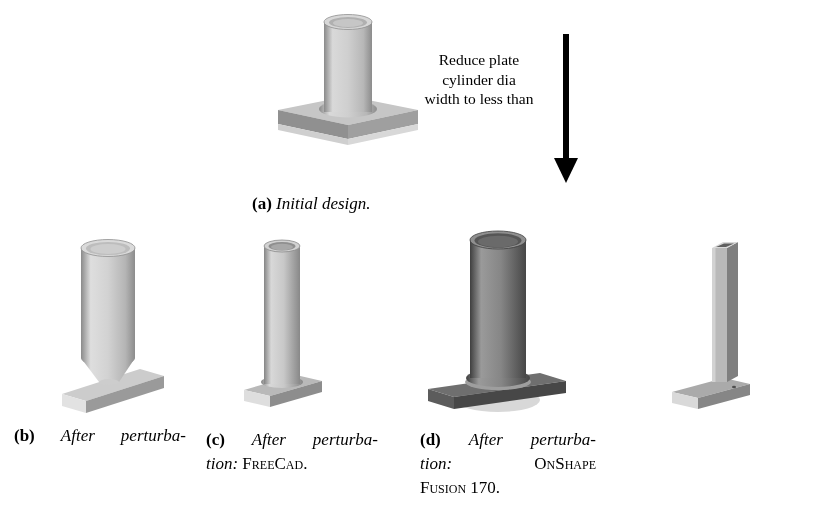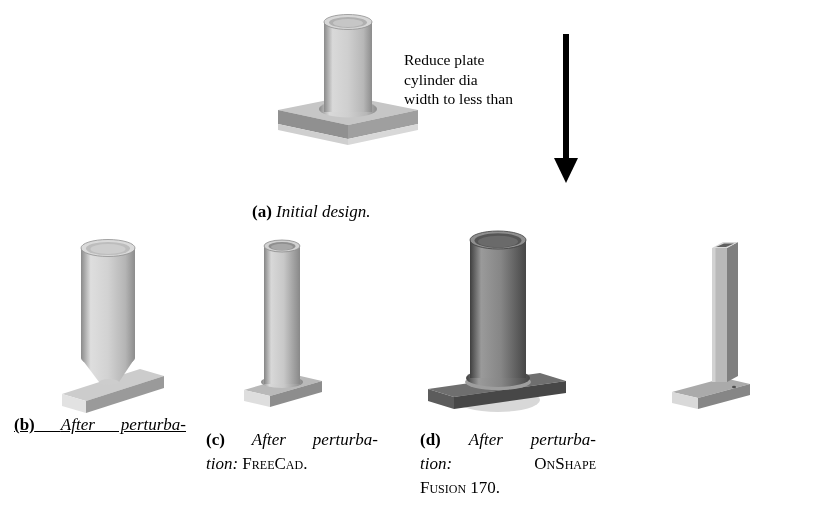--- a/index.html
+++ b/index.html
@@ -10,21 +10,21 @@
     font-family:"Liberation Serif", serif;
     color:#000;
     overflow:hidden;
   }
   .abs { position:absolute; }
 
   
   .annotation {
     font-size:15.5px;
     line-height:19.5px;
-    text-align:left;
+    text-align:center;
   }
 
   
   .arrow-shaft { width:6px; height:124px; background:#000; margin:0 auto; }
   .arrow-head {
     width:0; height:0; margin:0 auto;
     border-left:12px solid transparent;
     border-right:12px solid transparent;
     border-top:25px solid #000;
   }
@@ -76,21 +76,21 @@
     <div>Reduce plate</div>
     <div>cylinder dia</div>
     <div>width to less than</div>
   </div>
 
   <div class="abs" style="left:552px; top:34px; width:28px;">
     <div class="arrow-shaft"></div>
     <div class="arrow-head"></div>
   </div>
 
-  <div class="abs caption" style="left:252px; top:200px; width:220px;">
+  <div class="abs caption" style="left:252px; top:192px; width:220px;">
     <span class="cap-label">(a)</span>
     <span class="cap-italic">Initial design.</span>
   </div>
 
   <div class="abs" style="left:58px; top:230px; width:120px; height:196px;">
     <svg viewBox="0 0 120 196" width="120" height="196">
       <defs>
         <linearGradient id="cylB" x1="0" y1="0" x2="1" y2="0">
           <stop offset="0" stop-color="#8a8a8a"></stop>
           <stop offset="0.18" stop-color="#dedede"></stop>
@@ -179,21 +179,21 @@
       <g>
         <rect x="50" y="16" width="15" height="134" fill="#b9b9b9"></rect>
         <rect x="50" y="16" width="3.5" height="134" fill="#d2d2d2"></rect>
         <polygon points="65,16 76,10 76,144 65,150" fill="#7f7f7f"></polygon>
         <polygon points="50,16 61,10 76,10 65,16" fill="#d9d9d9"></polygon>
         <polygon points="54,15 62,11.5 72,11.5 64,15" fill="#5f5f5f"></polygon>
       </g>
     </svg>
   </div>
 
-  <div class="abs caption" style="left:14px; top:413px; width:172px;text-decoration:underline;">
+  <div class="abs caption" style="left:14px; top:424px; width:172px;">
     <div class="cap-line">
       <span class="cap-label">(b)</span>
       <span class="cap-italic">After perturba-</span>
     </div>
   </div>
 
   <div class="abs caption" style="left:206px; top:428px; width:172px;">
     <div class="cap-line">
       <span class="cap-label">(c)</span>
       <span class="cap-italic">After perturba-</span>

